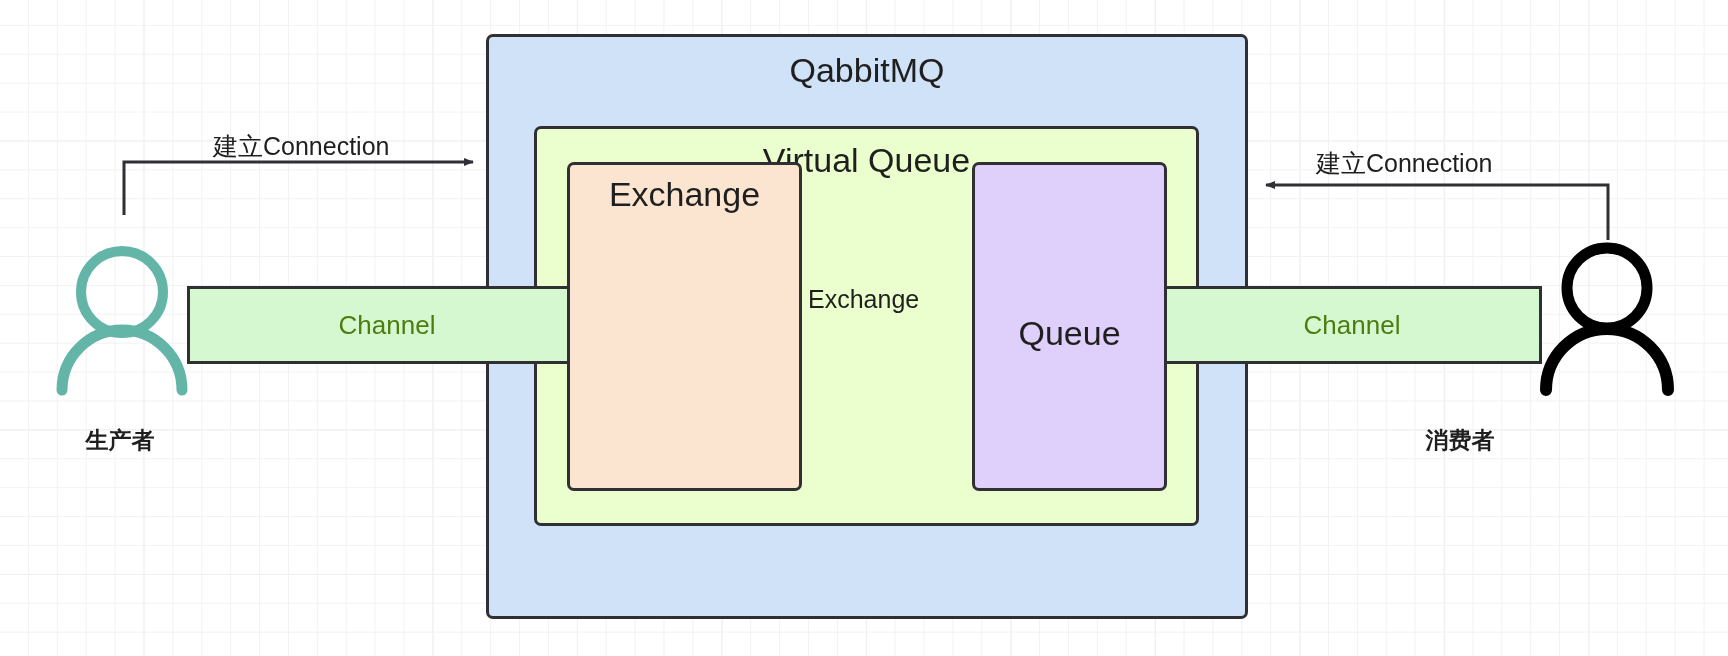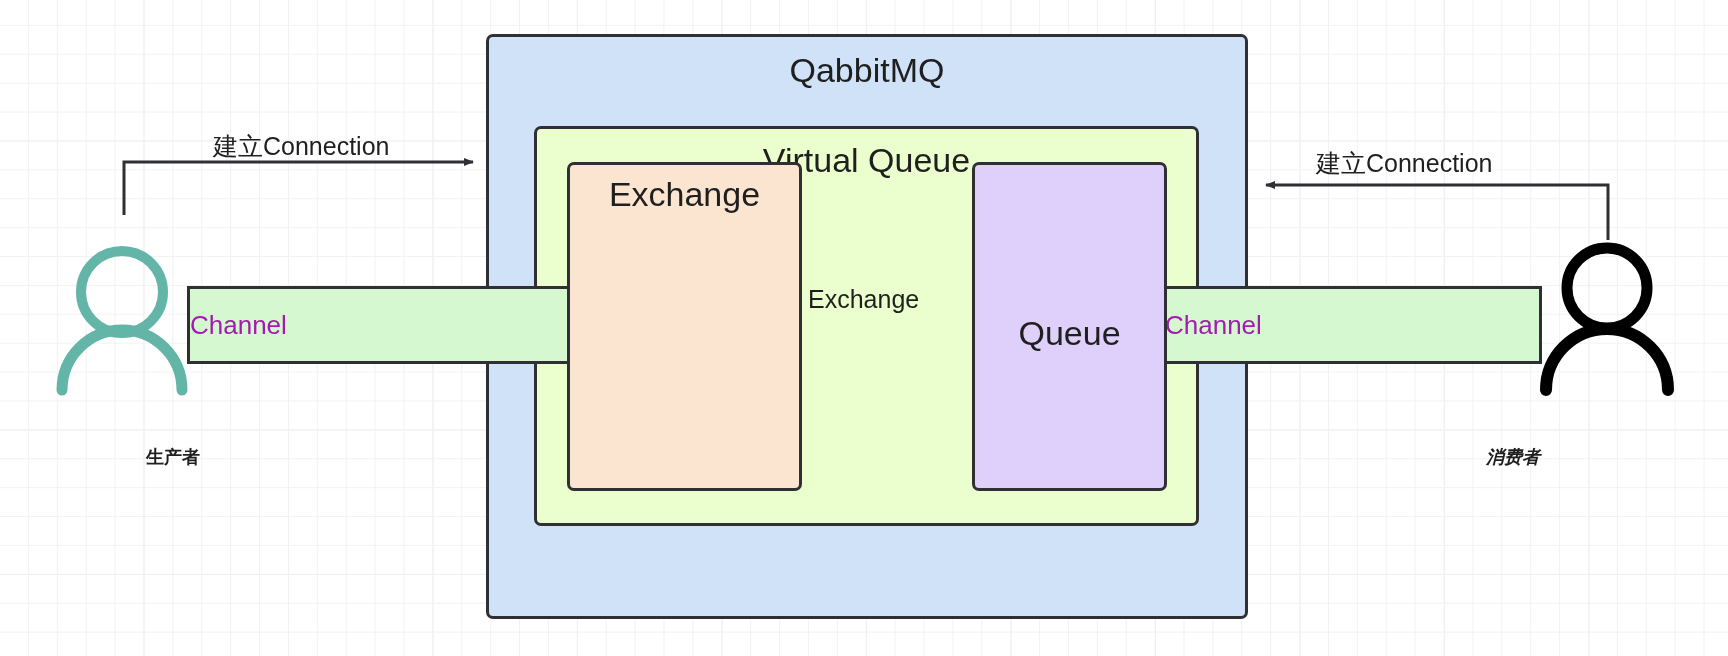--- a/index.html
+++ b/index.html
@@ -99,22 +99,22 @@
   }
 
   
   .channel-bar {
     position: absolute;
     box-sizing: border-box;
     border: 3px solid #2f2f34;
     background: #d5f8d0;
     display: flex;
     align-items: center;
-    justify-content: flex-start;
-    color: #a21caf;
+    justify-content: center;
+    color: #4d7c0f;
     z-index: 3;
   }
   #channel-producer {
     left: 187px;
     top: 286px;
     width: 400px;
     height: 78px;
   }
   #channel-consumer {
     left: 1162px;
@@ -124,30 +124,29 @@
   }
   .channel-text {
     font-size: 26px;
     line-height: 1;
     white-space: nowrap;
   }
 
   
   .actor-caption {
     position: absolute;
-    font-size: 18px;
+    font-size: 23px;
     font-weight: bold;
     color: #1f1f1f;
     white-space: nowrap;
-    text-align: right;
+    text-align: center;
     z-index: 6;
-    margin-top: 20px;
   }
   #producer-caption { left: 40px; top: 425px; width: 160px; }
-  #consumer-caption { left: 1380px; top: 425px; width: 160px; font-style: italic; }
+  #consumer-caption { left: 1380px; top: 425px; width: 160px; }
 
   
   .edge-label {
     position: absolute;
     font-size: 25px;
     color: #1f1f1f;
     white-space: nowrap;
     z-index: 6;
   }
   #label-conn-left  { left: 213px;  top: 130px; }

